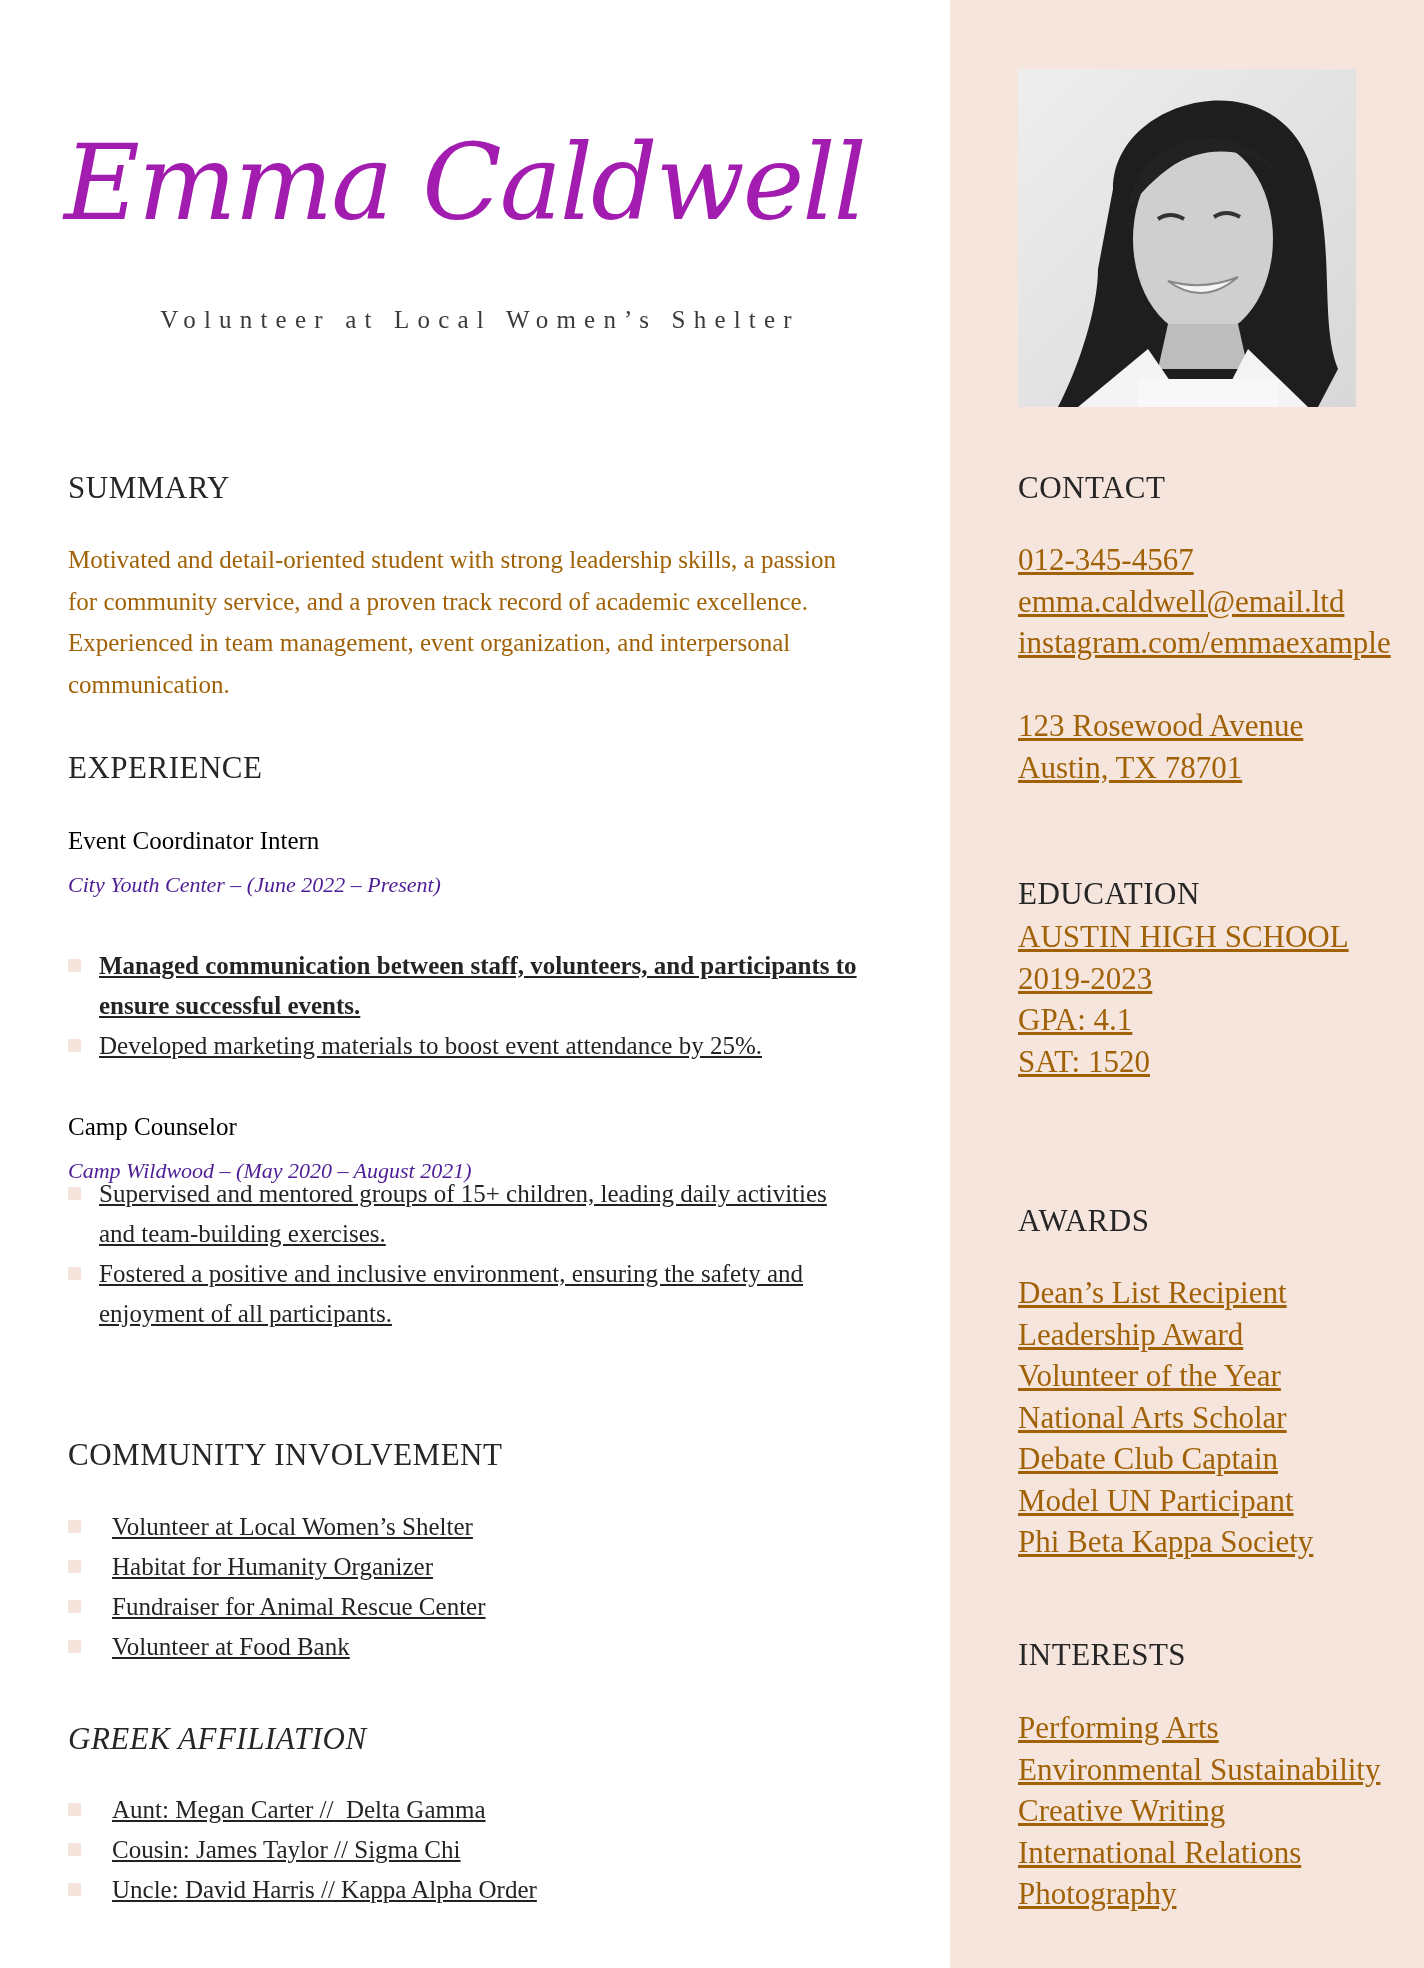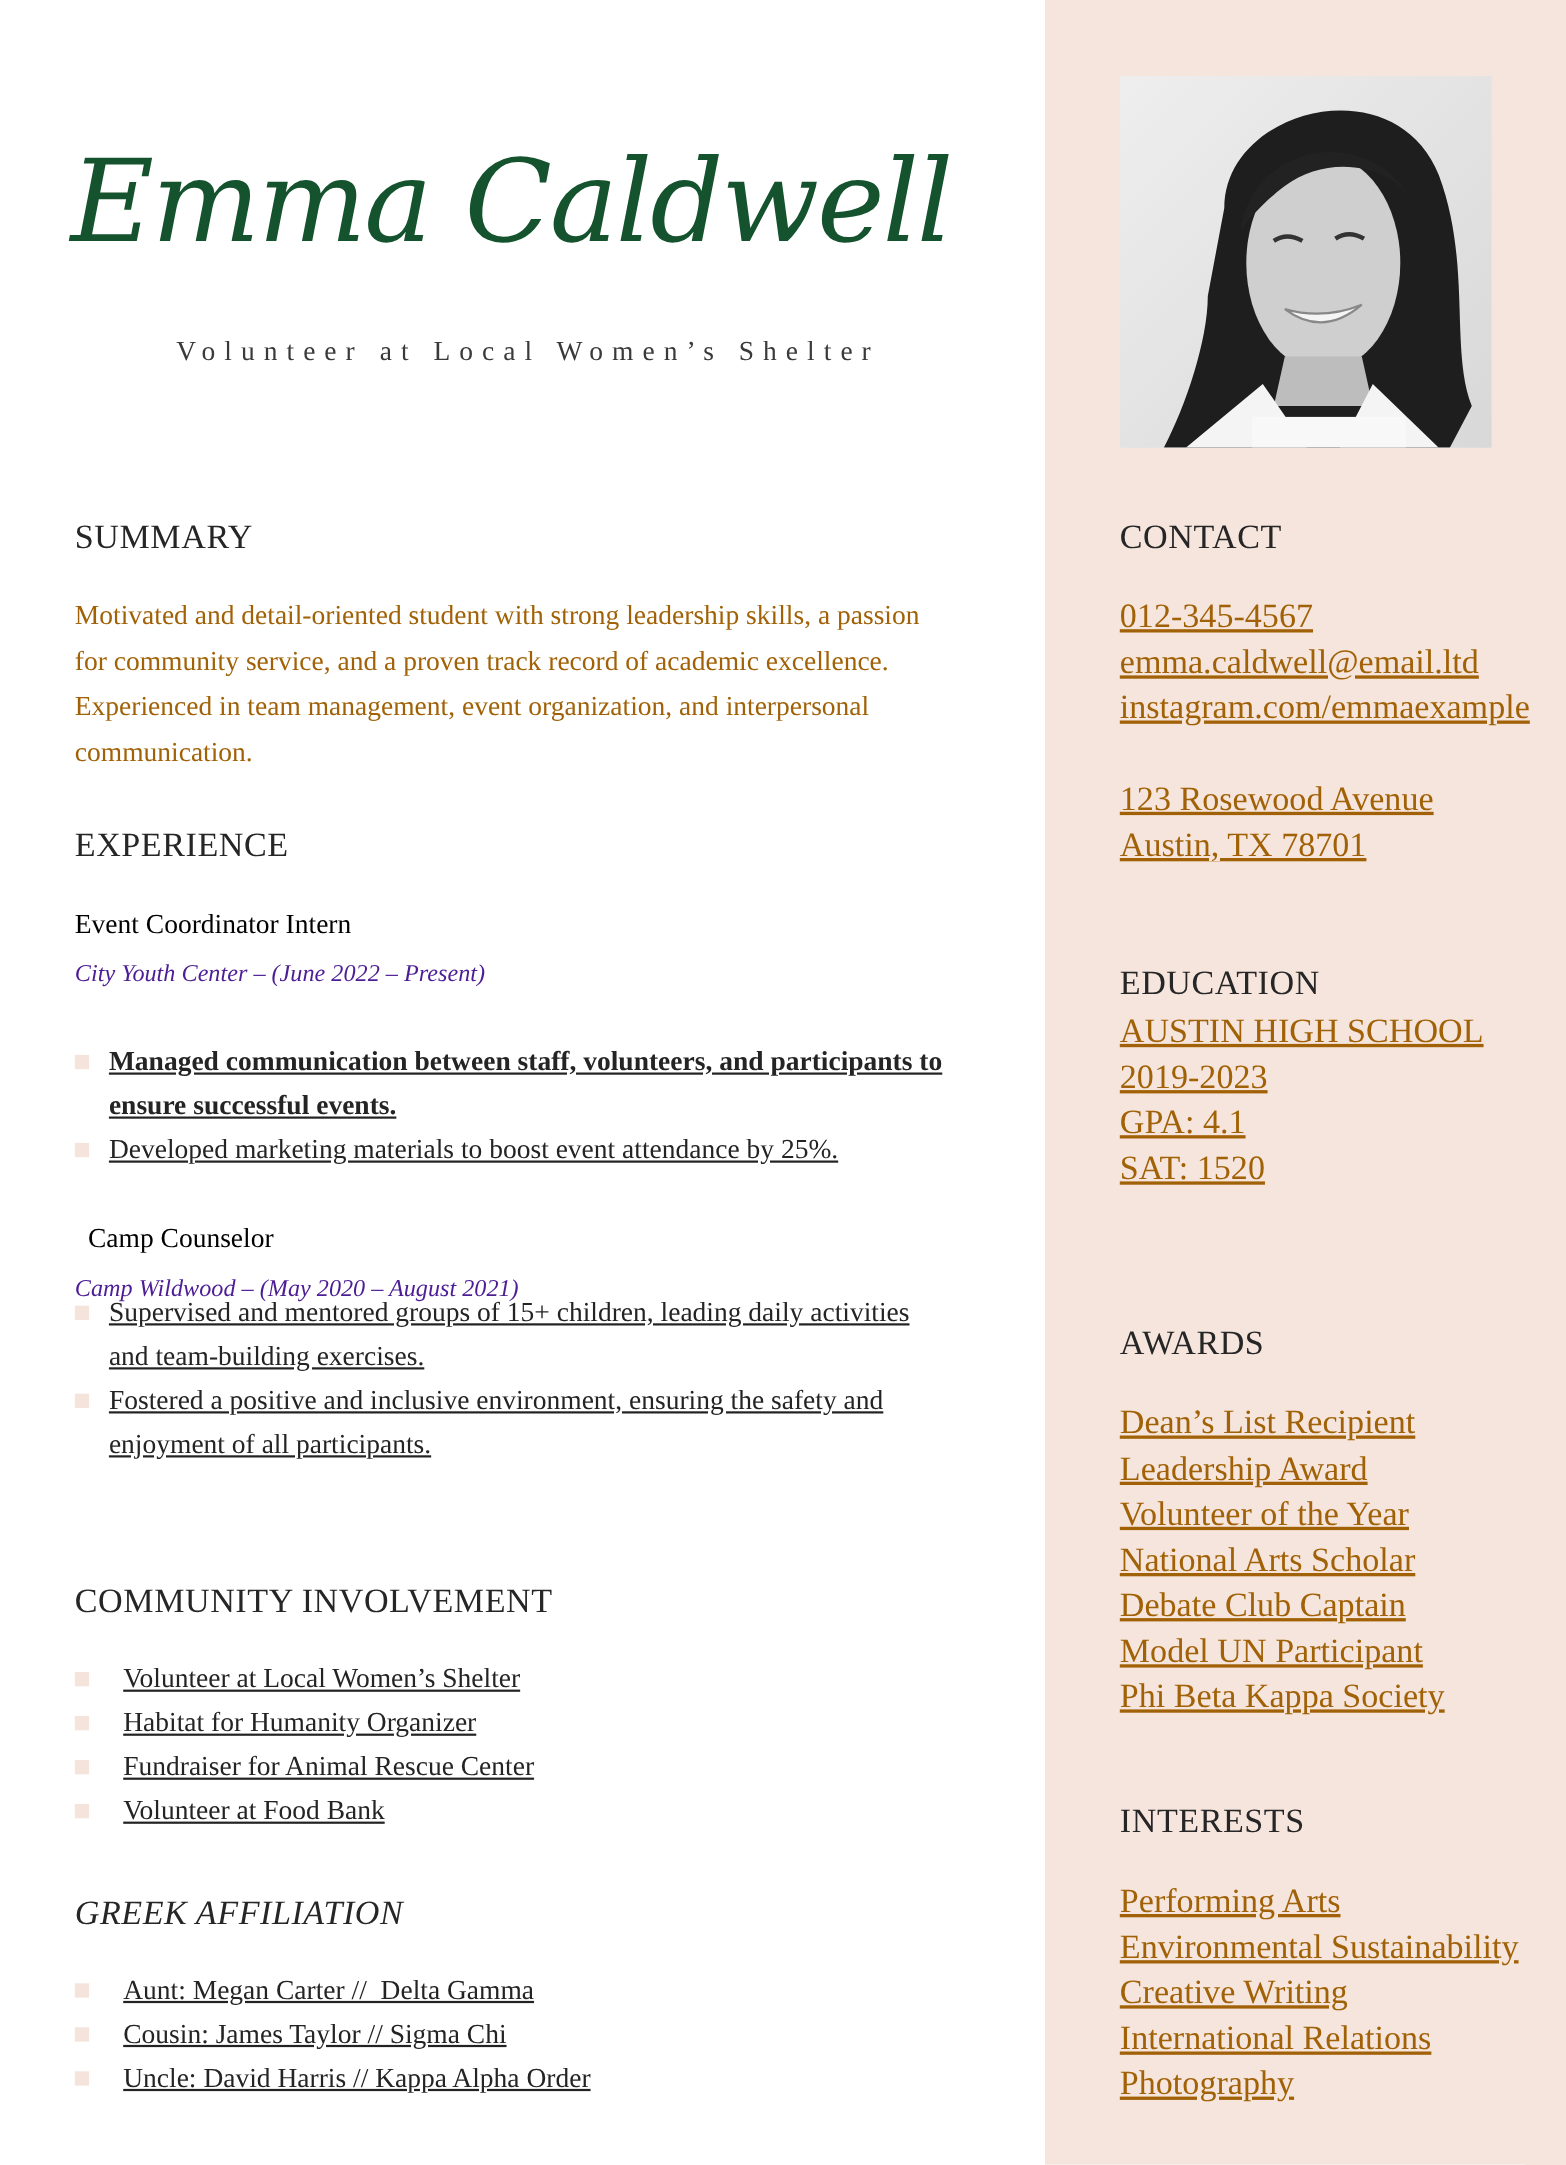--- a/index.html
+++ b/index.html
@@ -6,21 +6,21 @@
   body {
     width:1424px; height:1968px; position:relative; overflow:hidden;
     background:#ffffff; color:#222222;
     font-family:"Liberation Serif", "DejaVu Serif", serif;
   }
   .abs { position:absolute; }
   .panel { left:950px; top:0; width:474px; height:1968px; background:#f6e5dd; }
   .name {
     left:64px; top:118px; width:800px;
     font-family:"DejaVu Serif", serif; font-style:italic; font-weight:normal;
-    font-size:104px; line-height:130px; color:#14532d; letter-spacing:-2px;
+    font-size:104px; line-height:130px; color:#a21caf; letter-spacing:-2px;
     white-space:nowrap;
   }
   .subtitle {
     left:100px; top:306px; width:760px; text-align:center;
     font-size:25px; letter-spacing:8.2px; color:#3a3a3a; white-space:nowrap;
   }
   .photo {
     left:1018px; top:69px; width:338px; height:338px; overflow:hidden;
     background:linear-gradient(135deg,#ececec 0%,#dcdcdc 100%);
   }
@@ -84,21 +84,21 @@
 
 <div class="abs h" style="left:68px; top:748px;">EXPERIENCE</div>
 
 <div class="abs jobtitle" style="left:68px; top:820px;">Event Coordinator Intern</div>
 <div class="abs jobmeta" style="left:68px; top:864px;">City Youth Center – (June 2022 – Present)</div>
 <ul class="abs bul exp" style="left:68px; top:946px; width:820px;">
   <li><span class="sq"></span><span class="bold">Managed communication between staff, volunteers, and participants to ensure successful events.</span></li>
   <li><span class="sq"></span><span>Developed marketing materials to boost event attendance by 25%.</span></li>
 </ul>
 
-<div class="abs jobtitle" style="left:68px; top:1106px;margin-left:12px;">Camp Counselor</div>
+<div class="abs jobtitle" style="left:68px; top:1106px;">Camp Counselor</div>
 <div class="abs jobmeta" style="left:68px; top:1150px;">Camp Wildwood – (May 2020 – August 2021)</div>
 <ul class="abs bul exp" style="left:68px; top:1174px; width:800px;">
   <li><span class="sq"></span><span>Supervised and mentored groups of 15+ children, leading daily activities and team-building exercises.</span></li>
   <li><span class="sq"></span><span>Fostered a positive and inclusive environment, ensuring the safety and enjoyment of all participants.</span></li>
 </ul>
 
 <div class="abs h" style="left:68px; top:1435px;">COMMUNITY INVOLVEMENT</div>
 <ul class="abs bul plain" style="left:68px; top:1507px; width:700px;">
   <li><span class="sq"></span><span>Volunteer at Local Women’s Shelter</span></li>
   <li><span class="sq"></span><span>Habitat for Humanity Organizer</span></li>

